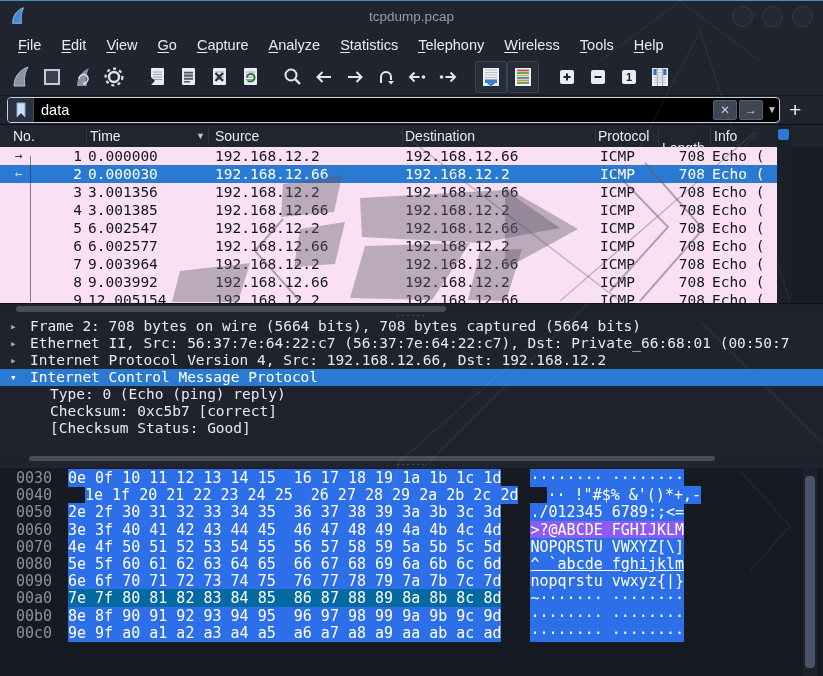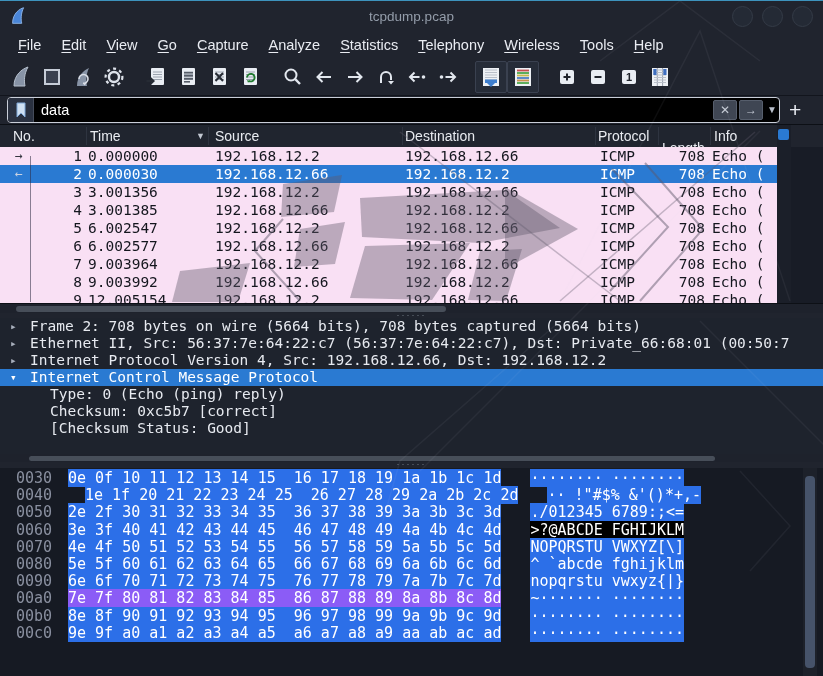--- a/index.html
+++ b/index.html
@@ -339,25 +339,25 @@
   </div>
 <div class="hscroll" style="top:453px;height:8px;">
   <div class="hthumb" style="left:29px;width:686px;height:5px;"></div>
 </div>
 <div class="splitter" style="top:461px;height:6px;">······</div>
 
 <div class="hexpane" id="hexpane">
     <div class="hexrow"><span class="off">0030</span><span class="hx-hl" style="background: rgb(44, 111, 232);">0e 0f 10 11 12 13 14 15  16 17 18 19 1a 1b 1c 1d</span><span class="ascii-block"><span class="hx-hl" style="background: rgb(44, 111, 232);">········ ········</span></span></div>
     <div class="hexrow"><span class="off">0040</span><span class="hx-hl" style="background: rgb(44, 111, 232); margin-left: 17px;">1e 1f 20 21 22 23 24 25  26 27 28 29 2a 2b 2c 2d</span><span class="ascii-block"><span class="hx-hl" style="background: rgb(44, 111, 232);">·· !"#$% &amp;'()*+,-</span></span></div>
     <div class="hexrow"><span class="off">0050</span><span class="hx-hl" style="background: rgb(44, 111, 232);">2e 2f 30 31 32 33 34 35  36 37 38 39 3a 3b 3c 3d</span><span class="ascii-block"><span class="hx-hl" style="background: rgb(44, 111, 232);">./012345 6789:;&lt;=</span></span></div>
-    <div class="hexrow"><span class="off">0060</span><span class="hx-hl" style="background: rgb(44, 111, 232);">3e 3f 40 41 42 43 44 45  46 47 48 49 4a 4b 4c 4d</span><span class="ascii-block"><span class="hx-hl" style="background: #000000;">&gt;?@ABCDE FGHIJKLM</span></span></div>
+    <div class="hexrow"><span class="off">0060</span><span class="hx-hl" style="background: rgb(44, 111, 232);">3e 3f 40 41 42 43 44 45  46 47 48 49 4a 4b 4c 4d</span><span class="ascii-block"><span class="hx-hl" style="background: #8b5cf6;">&gt;?@ABCDE FGHIJKLM</span></span></div>
     <div class="hexrow"><span class="off">0070</span><span class="hx-hl" style="background: rgb(44, 111, 232);">4e 4f 50 51 52 53 54 55  56 57 58 59 5a 5b 5c 5d</span><span class="ascii-block"><span class="hx-hl" style="background: rgb(44, 111, 232);">NOPQRSTU VWXYZ[\]</span></span></div>
-    <div class="hexrow"><span class="off">0080</span><span class="hx-hl" style="background: rgb(44, 111, 232);">5e 5f 60 61 62 63 64 65  66 67 68 69 6a 6b 6c 6d</span><span class="ascii-block"><span class="hx-hl" style="background: rgb(44, 111, 232);">^_`abcde fghijklm</span></span></div>
+    <div class="hexrow"><span class="off">0080</span><span class="hx-hl" style="background: rgb(44, 111, 232);">5e 5f 60 61 62 63 64 65  66 67 68 69 6a 6b 6c 6d</span><span class="ascii-block"><span class="hx-hl" style="background: rgb(44, 111, 232); text-decoration: underline;">^_`abcde fghijklm</span></span></div>
     <div class="hexrow"><span class="off">0090</span><span class="hx-hl" style="background: rgb(44, 111, 232);">6e 6f 70 71 72 73 74 75  76 77 78 79 7a 7b 7c 7d</span><span class="ascii-block"><span class="hx-hl" style="background: rgb(44, 111, 232);">nopqrstu vwxyz{|}</span></span></div>
-    <div class="hexrow"><span class="off">00a0</span><span class="hx-hl" style="background: #8b5cf6;">7e 7f 80 81 82 83 84 85  86 87 88 89 8a 8b 8c 8d</span><span class="ascii-block"><span class="hx-hl" style="background: rgb(44, 111, 232);">~······· ········</span></span></div>
+    <div class="hexrow"><span class="off">00a0</span><span class="hx-hl" style="background: #0369a1;">7e 7f 80 81 82 83 84 85  86 87 88 89 8a 8b 8c 8d</span><span class="ascii-block"><span class="hx-hl" style="background: rgb(44, 111, 232);">~······· ········</span></span></div>
     <div class="hexrow"><span class="off">00b0</span><span class="hx-hl" style="background: rgb(44, 111, 232);">8e 8f 90 91 92 93 94 95  96 97 98 99 9a 9b 9c 9d</span><span class="ascii-block"><span class="hx-hl" style="background: rgb(44, 111, 232);">········ ········</span></span></div>
     <div class="hexrow"><span class="off">00c0</span><span class="hx-hl" style="background: rgb(44, 111, 232);">9e 9f a0 a1 a2 a3 a4 a5  a6 a7 a8 a9 aa ab ac ad</span><span class="ascii-block"><span class="hx-hl" style="background: rgb(44, 111, 232);">········ ········</span></span></div>
   </div>
 <div class="hex-vscroll">
   <div class="hex-vthumb"></div>
 </div>
 
 <svg class="watermark" viewBox="0 0 823 676">
   <g fill="rgba(95,88,106,0.40)" stroke="none">
     <polygon points="283,183 342,174 334,211 281,216"></polygon>

